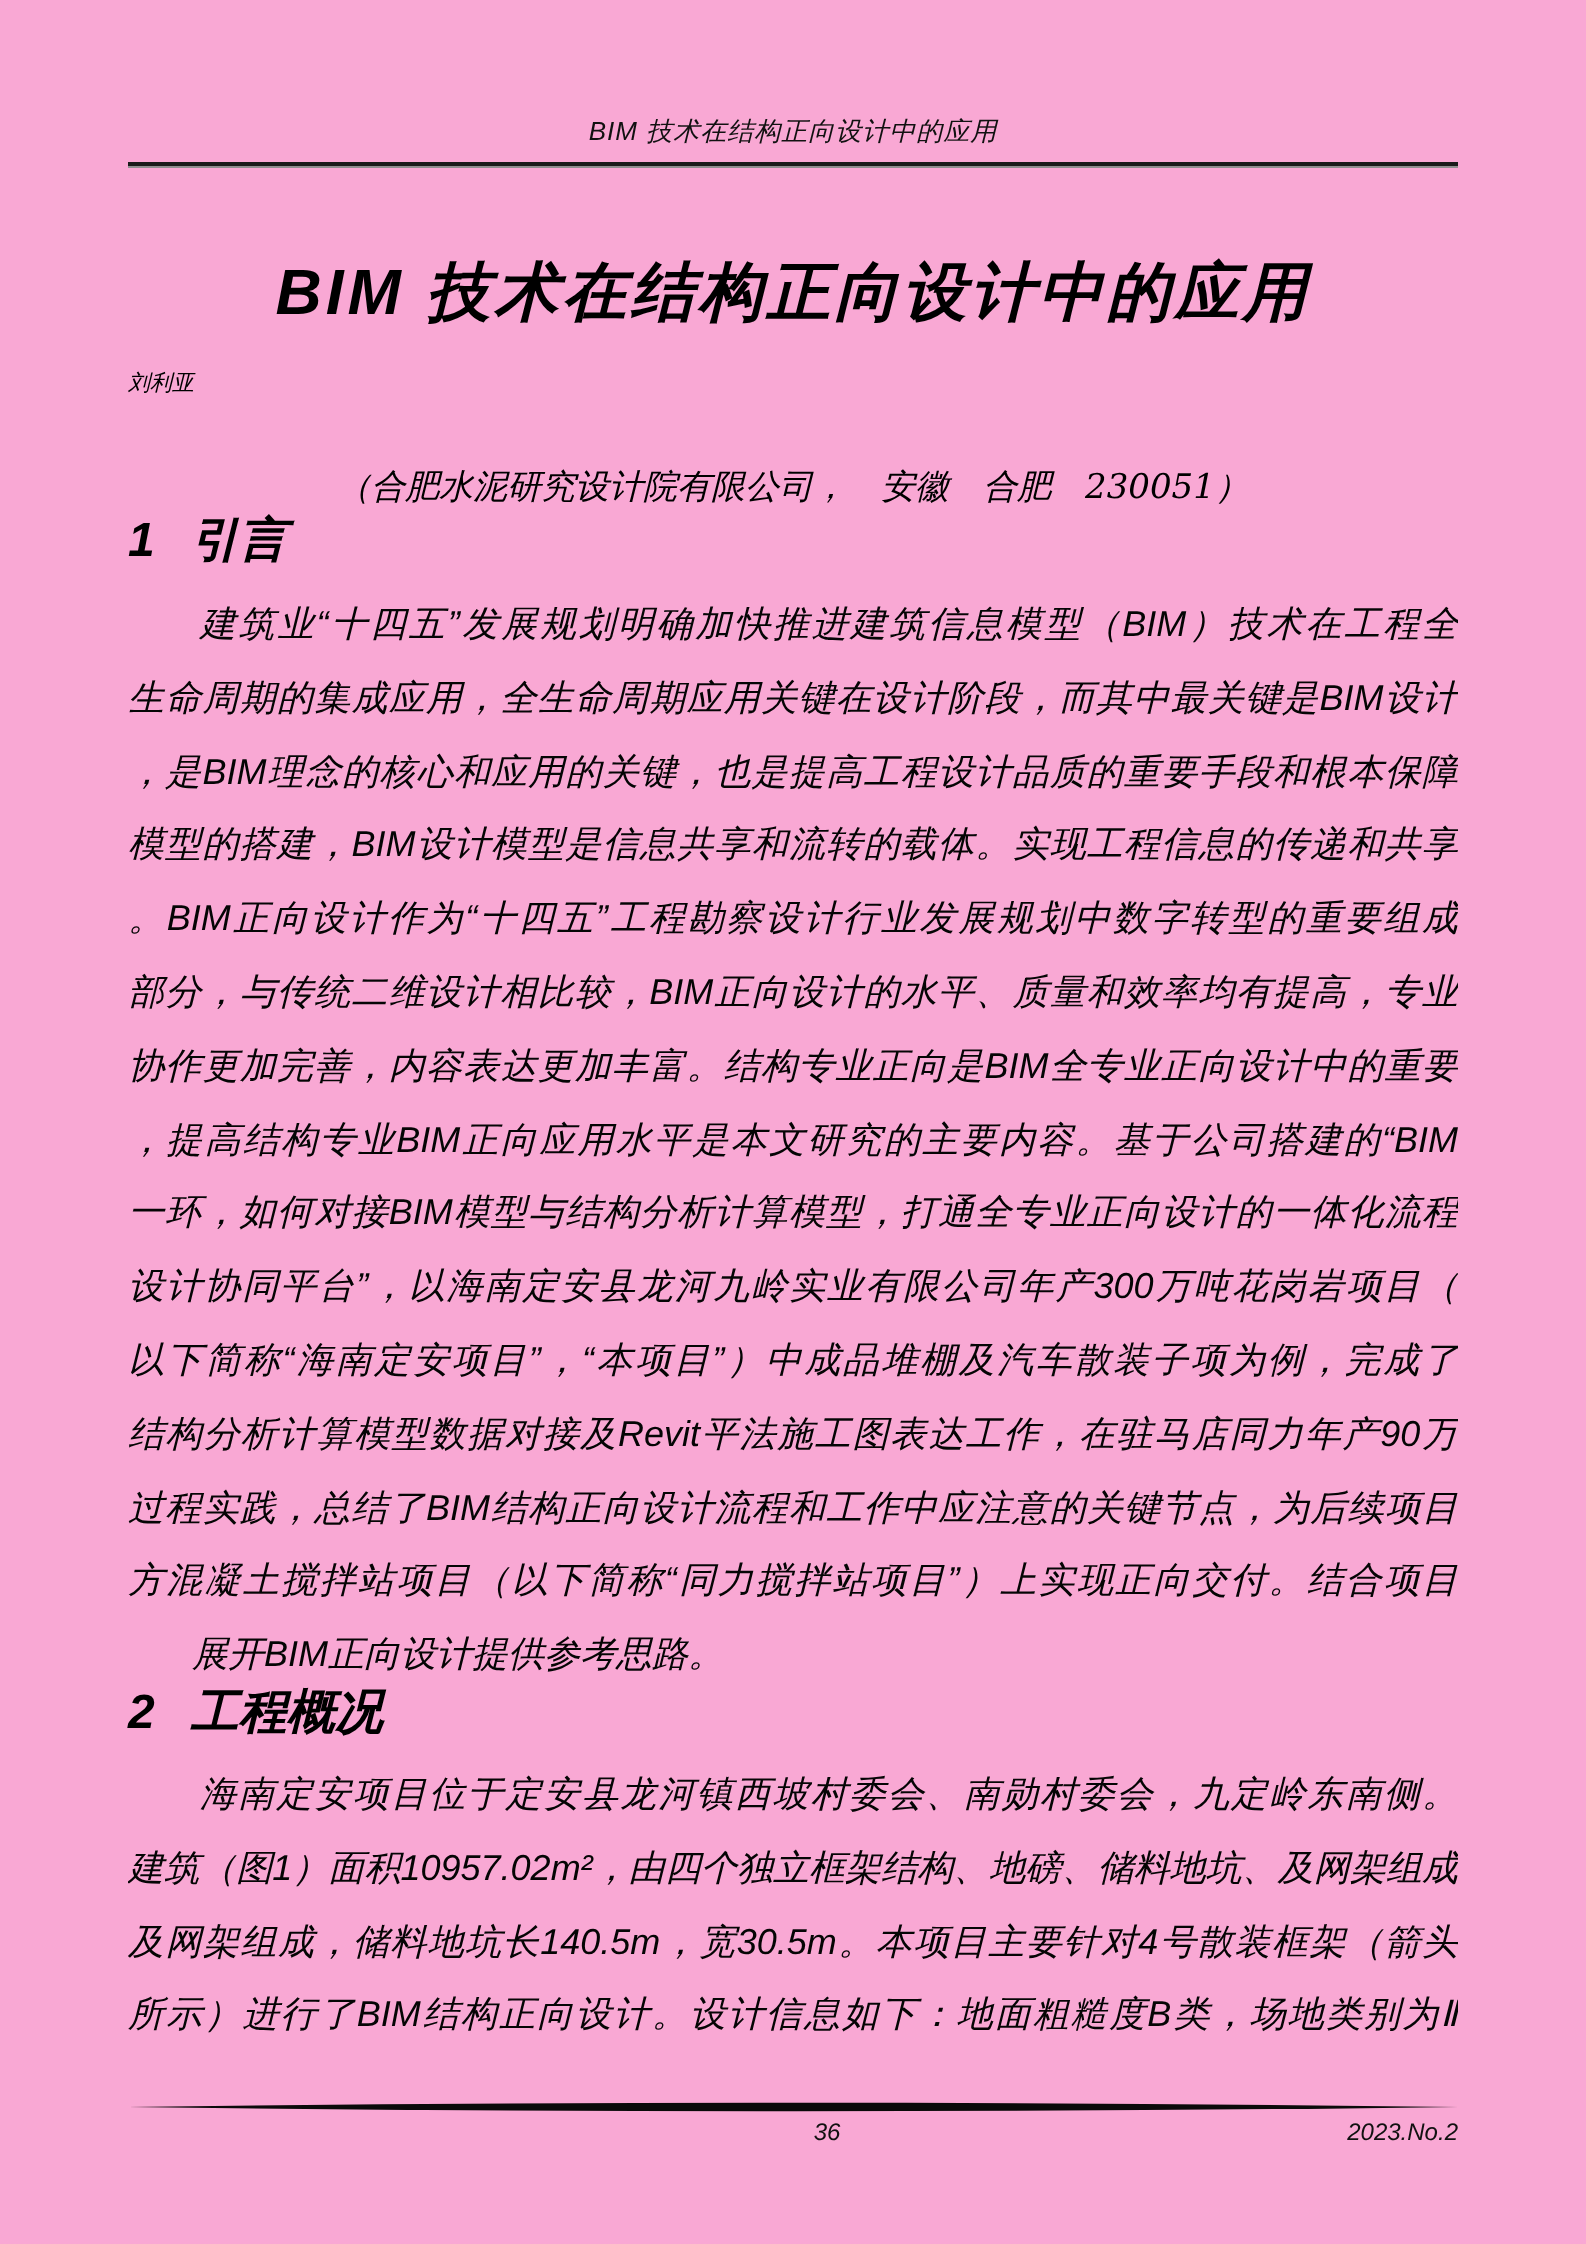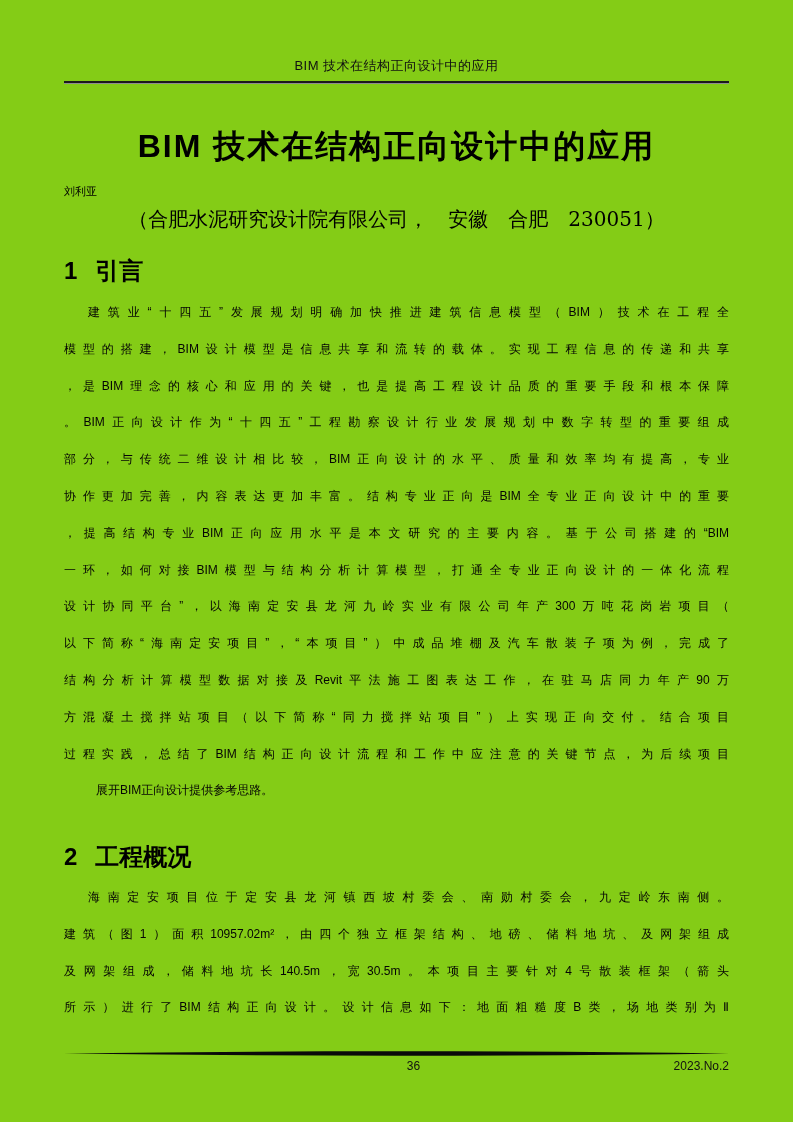--- a/index.html
+++ b/index.html
@@ -1,24 +1,25 @@
 <!DOCTYPE html>
 <html><head>
 <meta charset="utf-8">
 <style>
   html, body { margin: 0; padding: 0; background: #e8e8e8; }
   .page {
     position: relative;
     width: 793px;
     height: 1122px;
     margin: 0 auto;
-    background: #84cc16;
+    background: #f9a8d4;
     color: #000000;
     font-family: "Liberation Sans", sans-serif;
     overflow: hidden;
+    font-style: italic;
   }
   .col { position: absolute; left: 64px; width: 665px; }
 
   .running-header {
     top: 57px;
     text-align: center;
     font-size: 13px;
     letter-spacing: 0.5px;
     color: #111;
   }
@@ -39,38 +40,38 @@
     line-height: 44px;
     color: #000;
   }
   .author {
     top: 184px;
     text-align: left;
     font-size: 11px;
     font-family: "DejaVu Serif", serif;
   }
   .affiliation {
-    top: 206px;
+    top: 232px;
     text-align: center;
-    font-size: 20px;
+    font-size: 17px;
     font-family: "DejaVu Serif", serif;
   }
 
   .sec-head {
     margin: 0;
     font-size: 24px;
     font-weight: bold;
     line-height: 26px;
     color: #000;
   }
   .sec-head .sec-num { margin-right: 18px; }
   .sec-head-1 { top: 258px; }
   .sec-head-2 { top: 844px; }
 
-  .para { font-size: 12px; line-height: 36.8px; color: #050505; }
+  .para { font-size: 18px; line-height: 36.8px; color: #050505; }
   .para-1 { top: 294px; }
   .para-2 { top: 879px; }
   .para .line {
     text-align: justify;
     text-align-last: justify;
     white-space: normal;
     overflow: hidden;
     height: 36.8px;
   }
   .para .line.first { text-indent: 2em; }
@@ -105,32 +106,33 @@
   <div class="col author">刘利亚</div>
 
   <div class="col affiliation">（合肥水泥研究设计院有限公司，　安徽　合肥　230051）</div>
 
   <h2 class="col sec-head sec-head-1">
     <span class="sec-num">1</span><span class="sec-title">引言</span>
   </h2>
 
   <div class="col para para-1">
       <div class="line first">建筑业“十四五”发展规划明确加快推进建筑信息模型（BIM）技术在工程全</div>
+      <div class="line">生命周期的集成应用，全生命周期应用关键在设计阶段，而其中最关键是BIM设计</div>
+      <div class="line">，是BIM理念的核心和应用的关键，也是提高工程设计品质的重要手段和根本保障</div>
       <div class="line">模型的搭建，BIM设计模型是信息共享和流转的载体。实现工程信息的传递和共享</div>
-      <div class="line">，是BIM理念的核心和应用的关键，也是提高工程设计品质的重要手段和根本保障</div>
       <div class="line">。BIM正向设计作为“十四五”工程勘察设计行业发展规划中数字转型的重要组成</div>
       <div class="line">部分，与传统二维设计相比较，BIM正向设计的水平、质量和效率均有提高，专业</div>
       <div class="line">协作更加完善，内容表达更加丰富。结构专业正向是BIM全专业正向设计中的重要</div>
       <div class="line">，提高结构专业BIM正向应用水平是本文研究的主要内容。基于公司搭建的“BIM</div>
       <div class="line">一环，如何对接BIM模型与结构分析计算模型，打通全专业正向设计的一体化流程</div>
       <div class="line">设计协同平台”，以海南定安县龙河九岭实业有限公司年产300万吨花岗岩项目（</div>
       <div class="line">以下简称“海南定安项目”，“本项目”）中成品堆棚及汽车散装子项为例，完成了</div>
       <div class="line">结构分析计算模型数据对接及Revit平法施工图表达工作，在驻马店同力年产90万</div>
+      <div class="line">过程实践，总结了BIM结构正向设计流程和工作中应注意的关键节点，为后续项目</div>
       <div class="line">方混凝土搅拌站项目（以下简称“同力搅拌站项目”）上实现正向交付。结合项目</div>
-      <div class="line">过程实践，总结了BIM结构正向设计流程和工作中应注意的关键节点，为后续项目</div>
       <div class="line ragged">展开BIM正向设计提供参考思路。</div>
     </div>
 
   <h2 class="col sec-head sec-head-2">
     <span class="sec-num">2</span><span class="sec-title">工程概况</span>
   </h2>
 
   <div class="col para para-2">
       <div class="line first">海南定安项目位于定安县龙河镇西坡村委会、南勋村委会，九定岭东南侧。</div>
       <div class="line">建筑（图1）面积10957.02m²，由四个独立框架结构、地磅、储料地坑、及网架组成</div>

